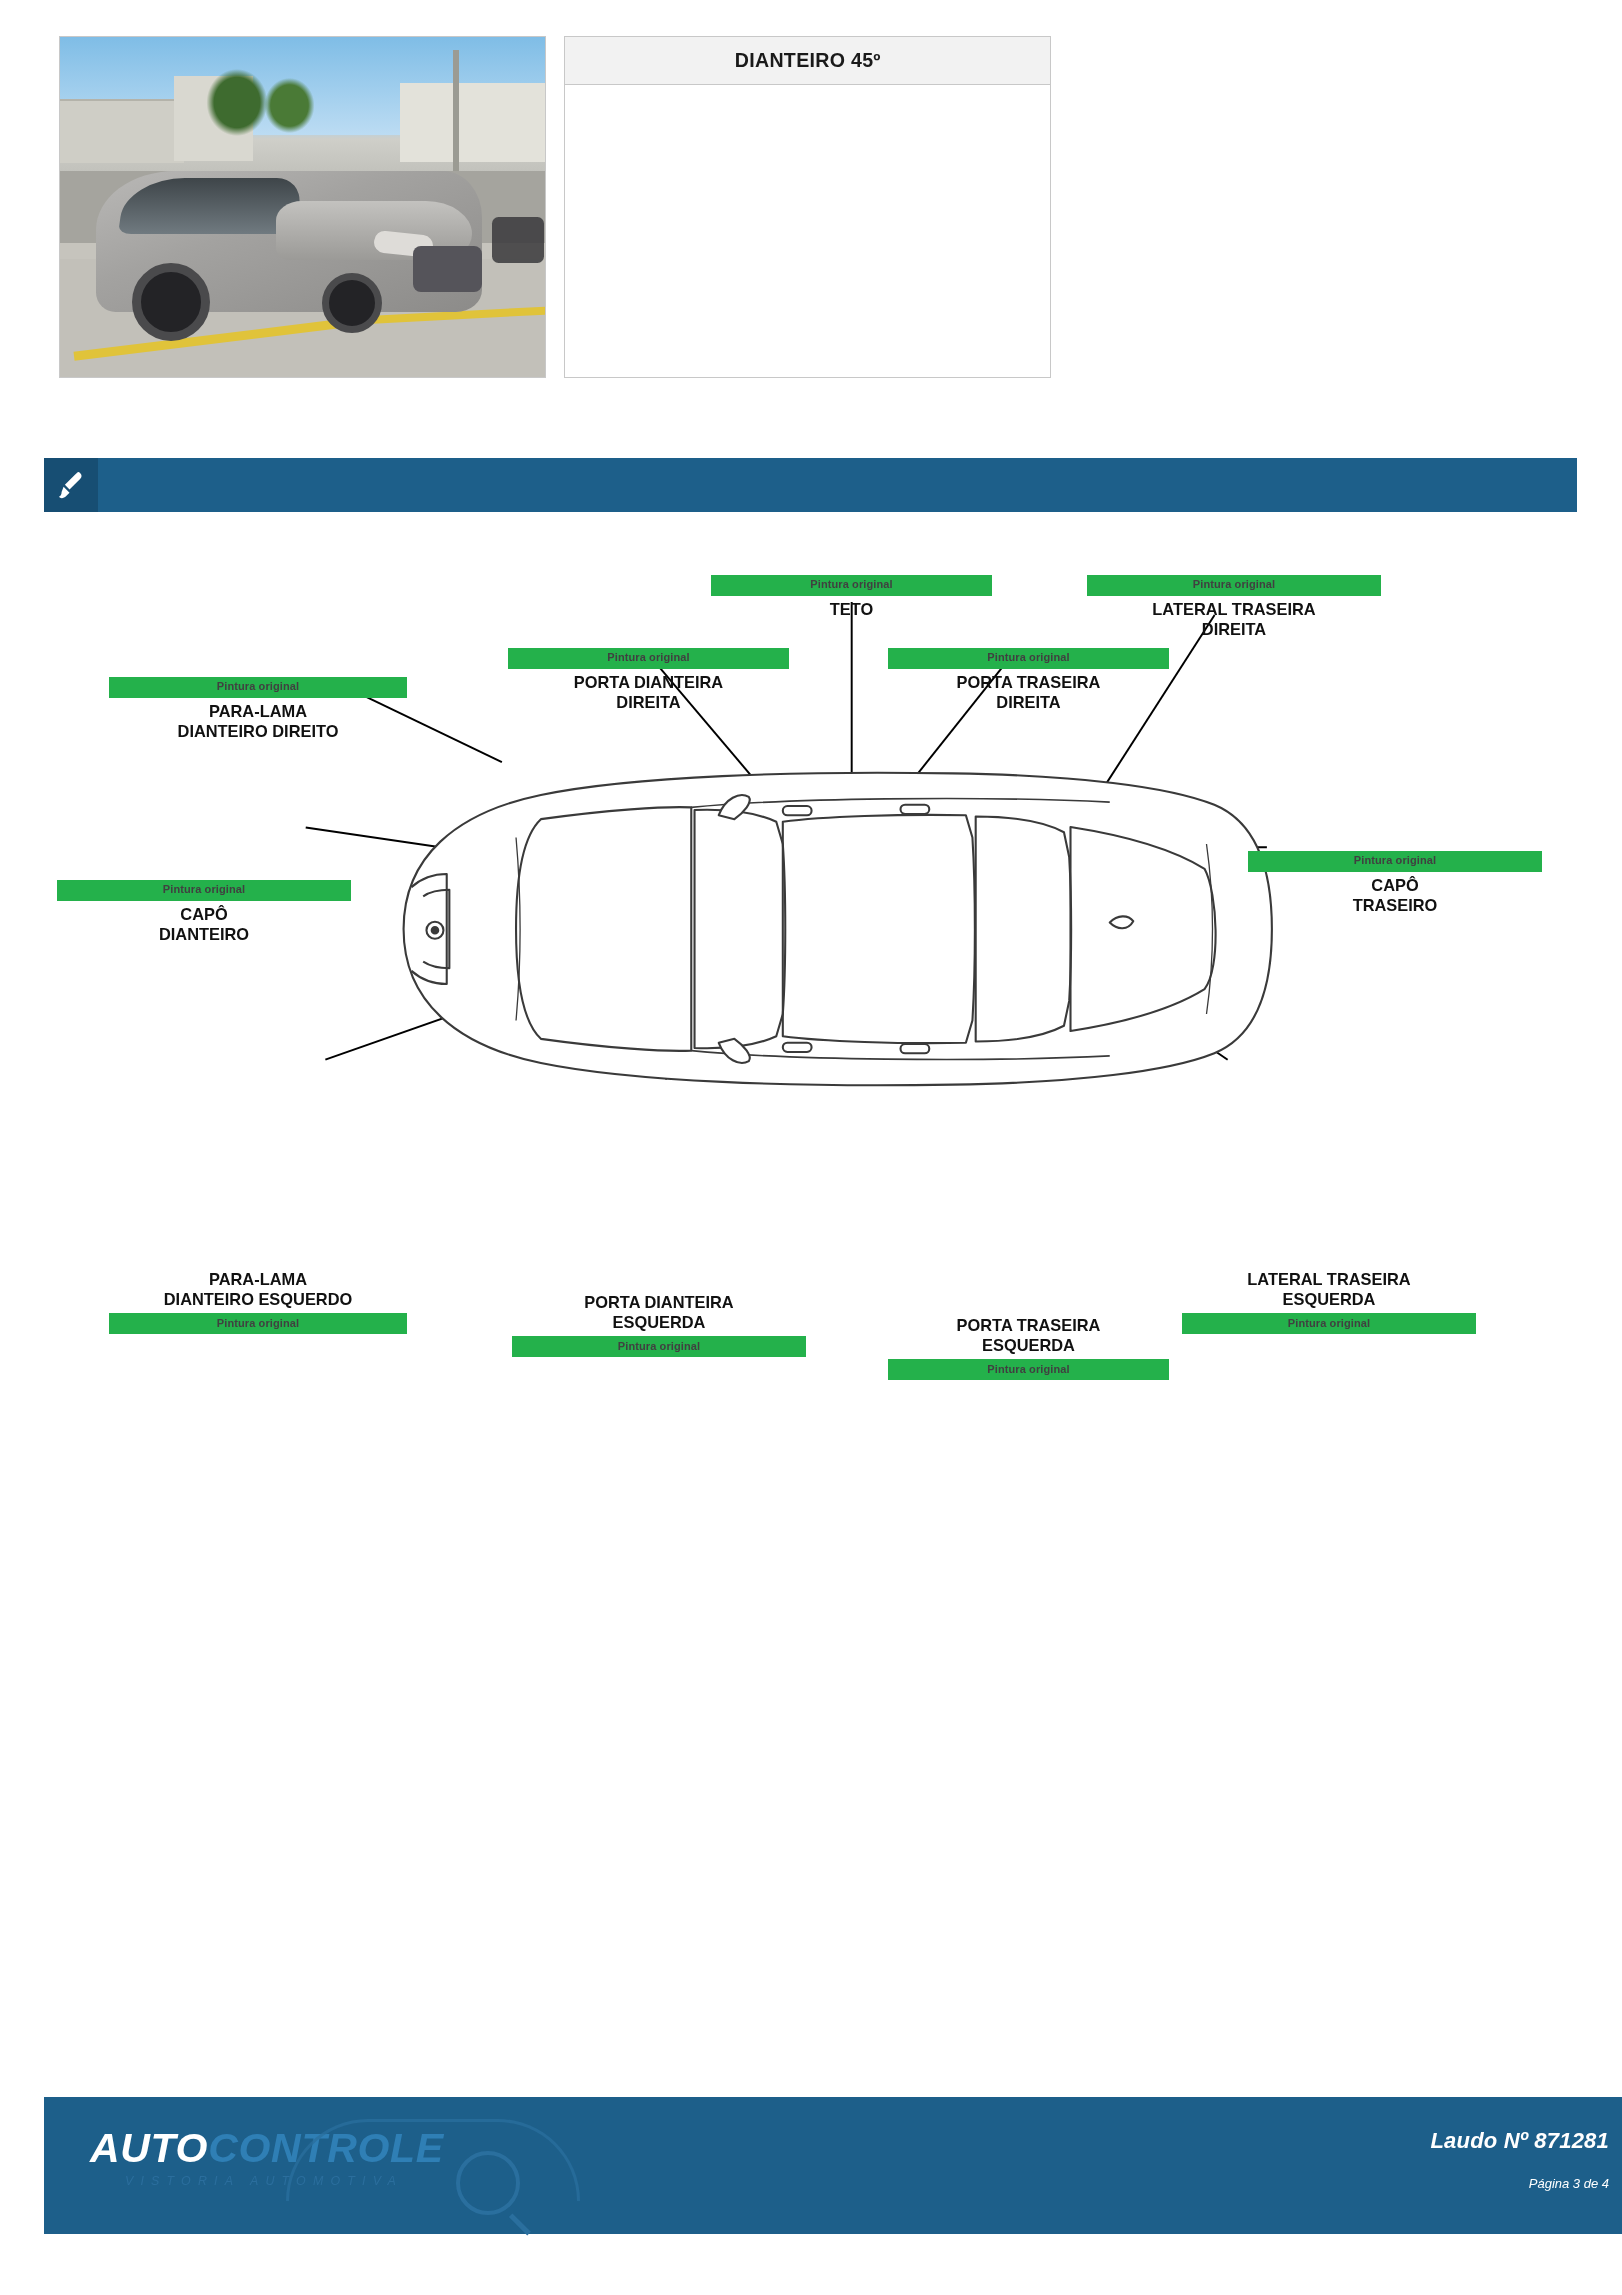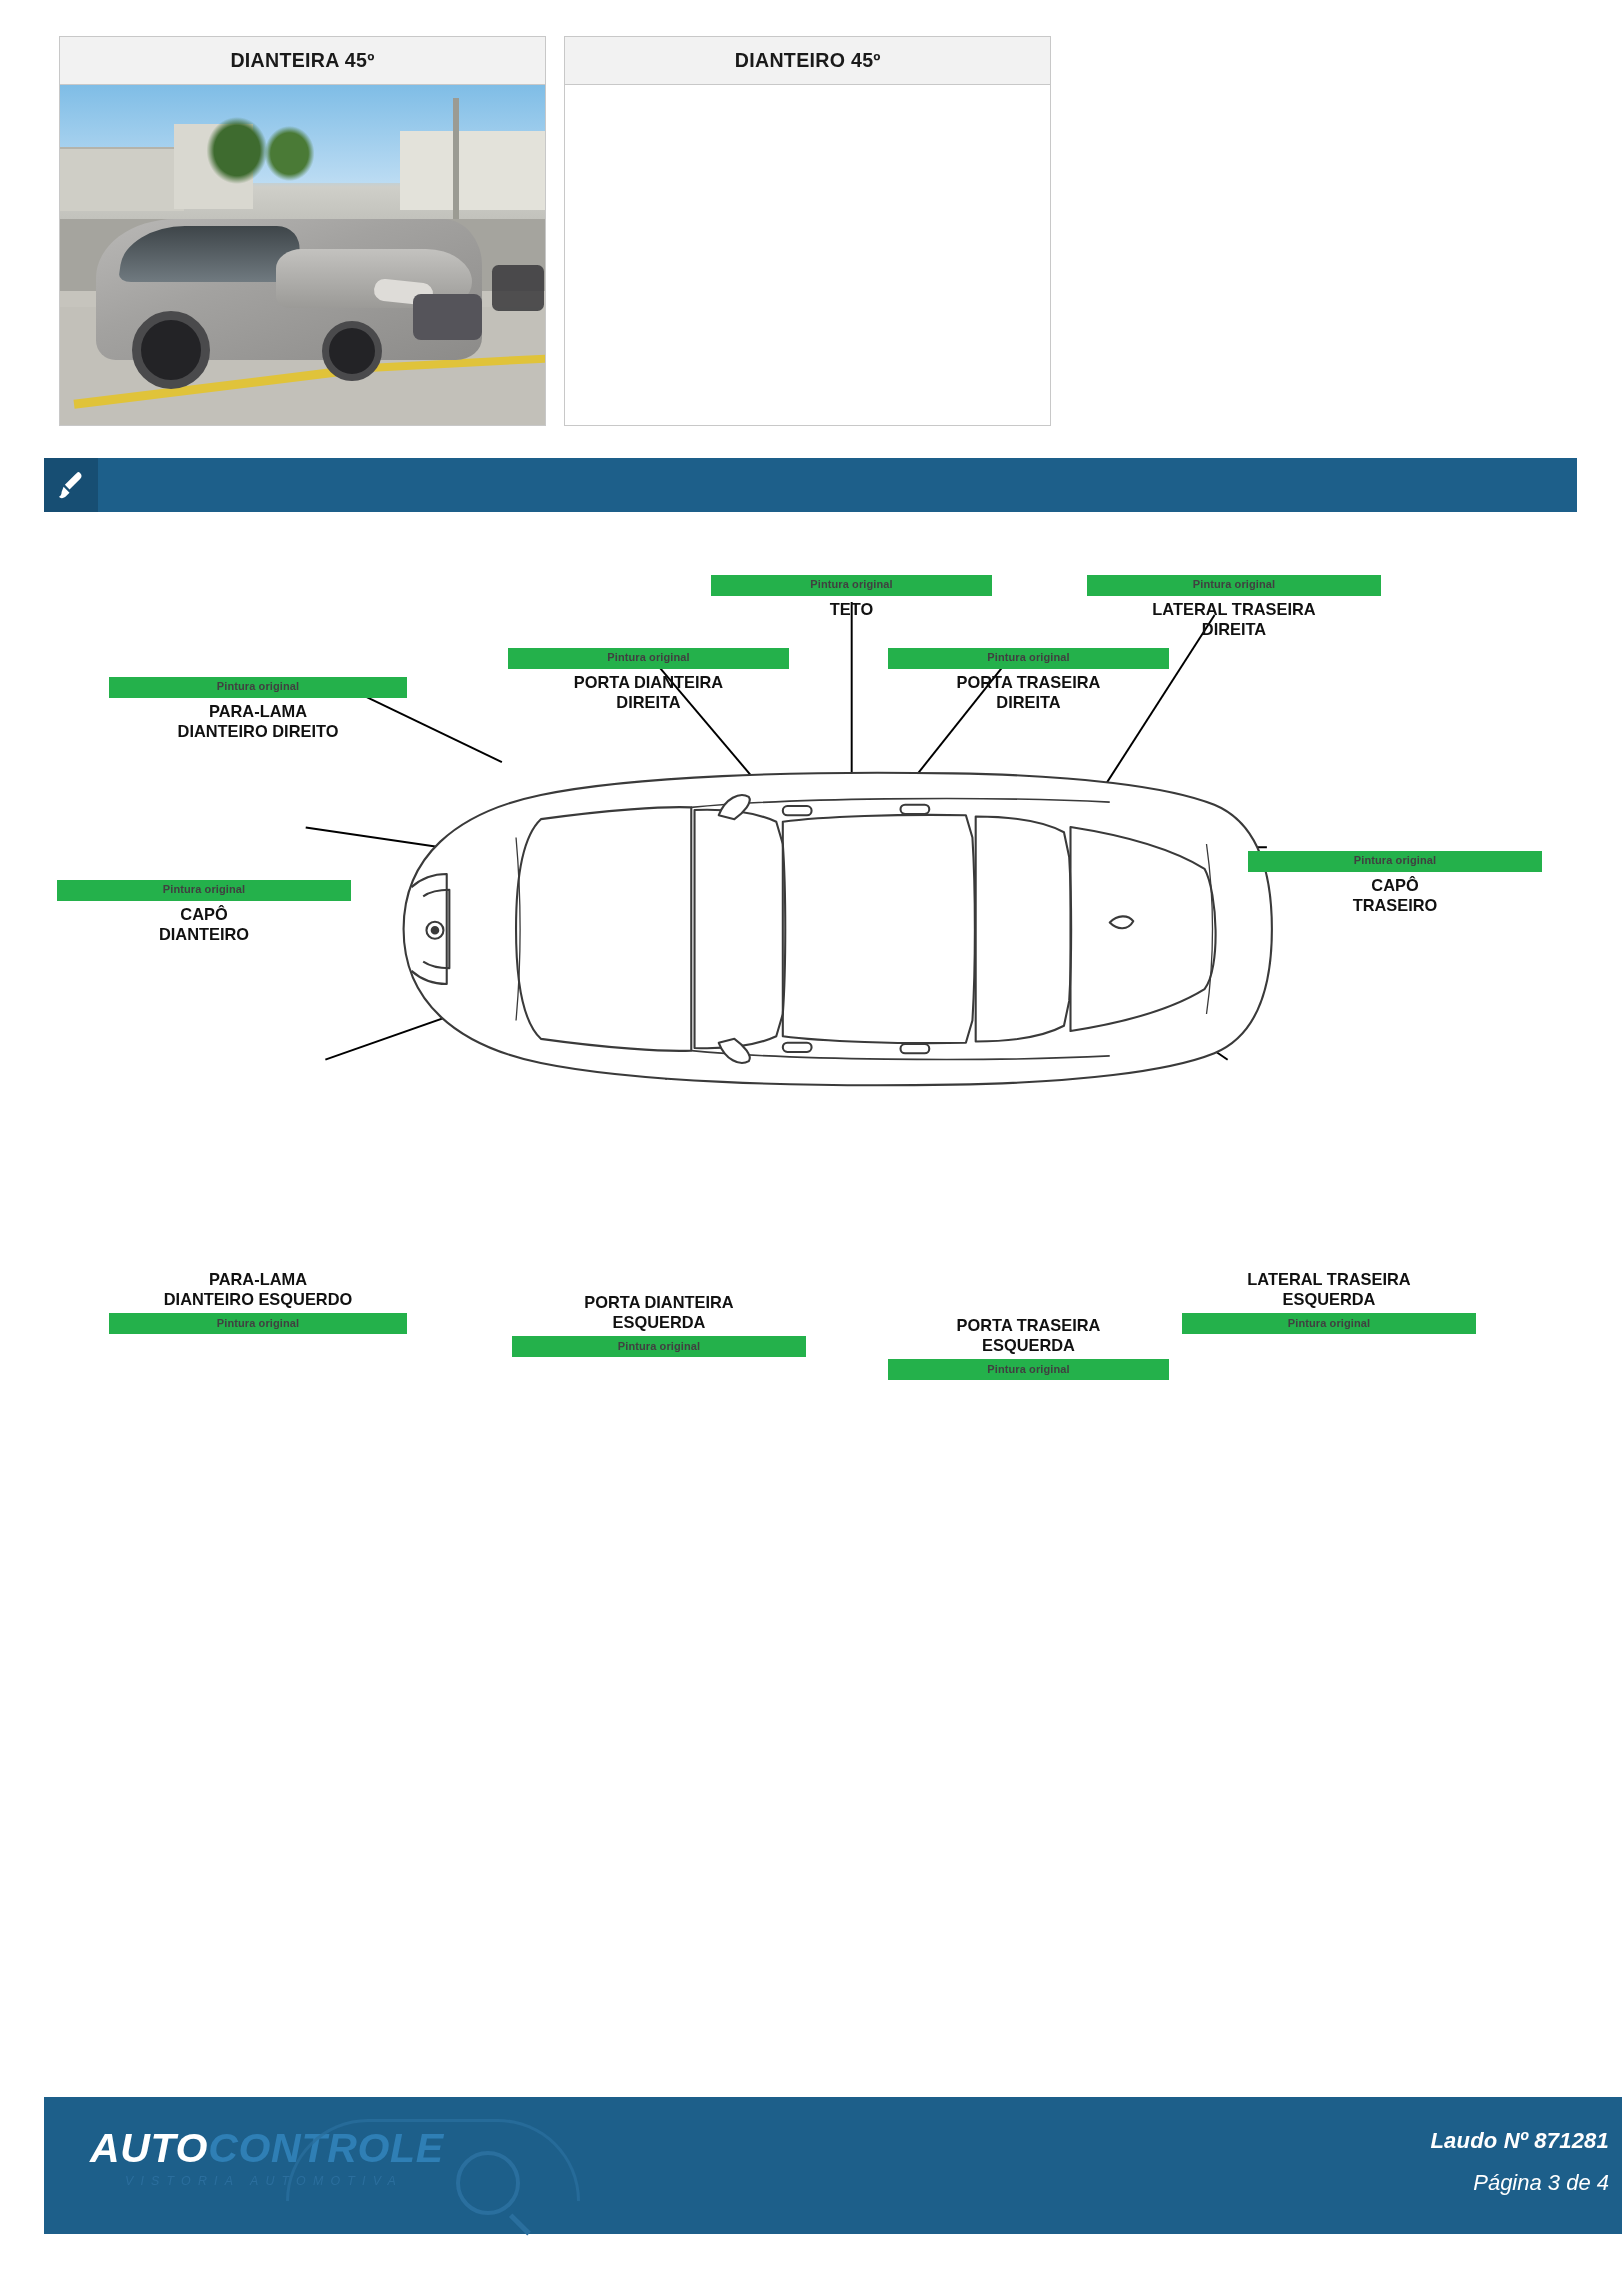--- a/index.html
+++ b/index.html
@@ -299,31 +299,30 @@
     right: 46px;
     top: 31px;
     text-align: right;
   }
   .laudo {
     font-size: 22px;
     font-weight: bold;
     letter-spacing: 0.2px;
   }
   .pagina {
-    font-size: 22px;
-    margin-top: 16px;
+    font-size: 13px;
+    margin-top: 22px;
   }
 </style>
 </head>
 <body>
 
 <div class="photo-strip">
 
   <div class="photo-card">
-    <div class="photo-caption">DIANTEIRA 45º</div>
     <div class="photo-area ph1">
       <div class="sky-band"></div>
       <div class="bldg-l"></div>
       <div class="bldg-m"></div>
       <div class="bldg-r"></div>
       <div class="palm1"></div>
       <div class="palm2"></div>
       <div class="pole"></div>
       <div class="road"></div>
       <div class="kerb"></div>

